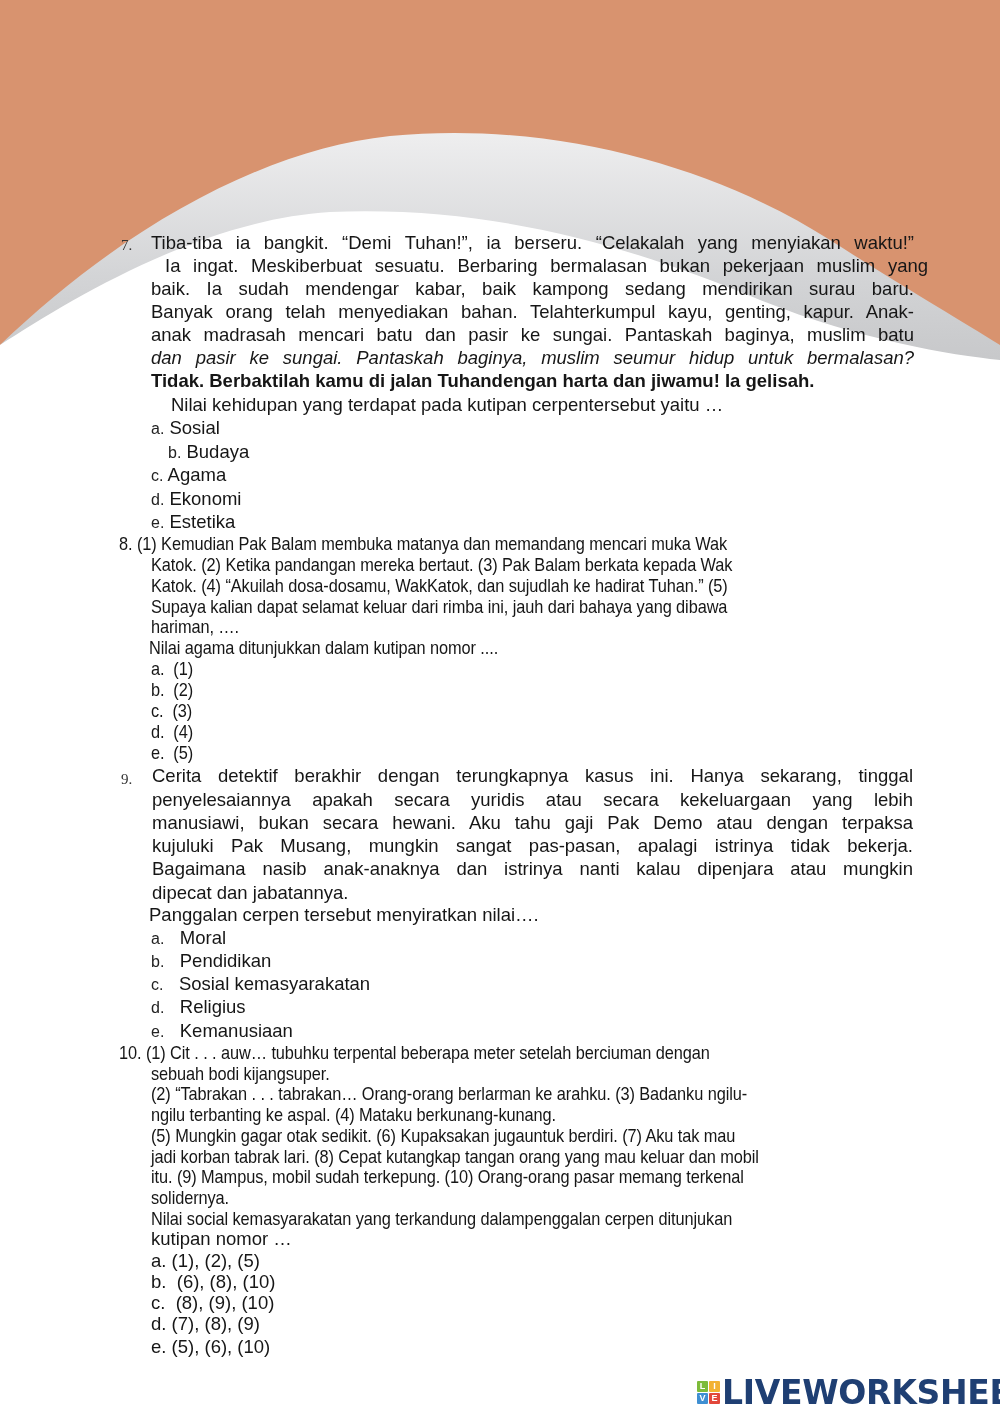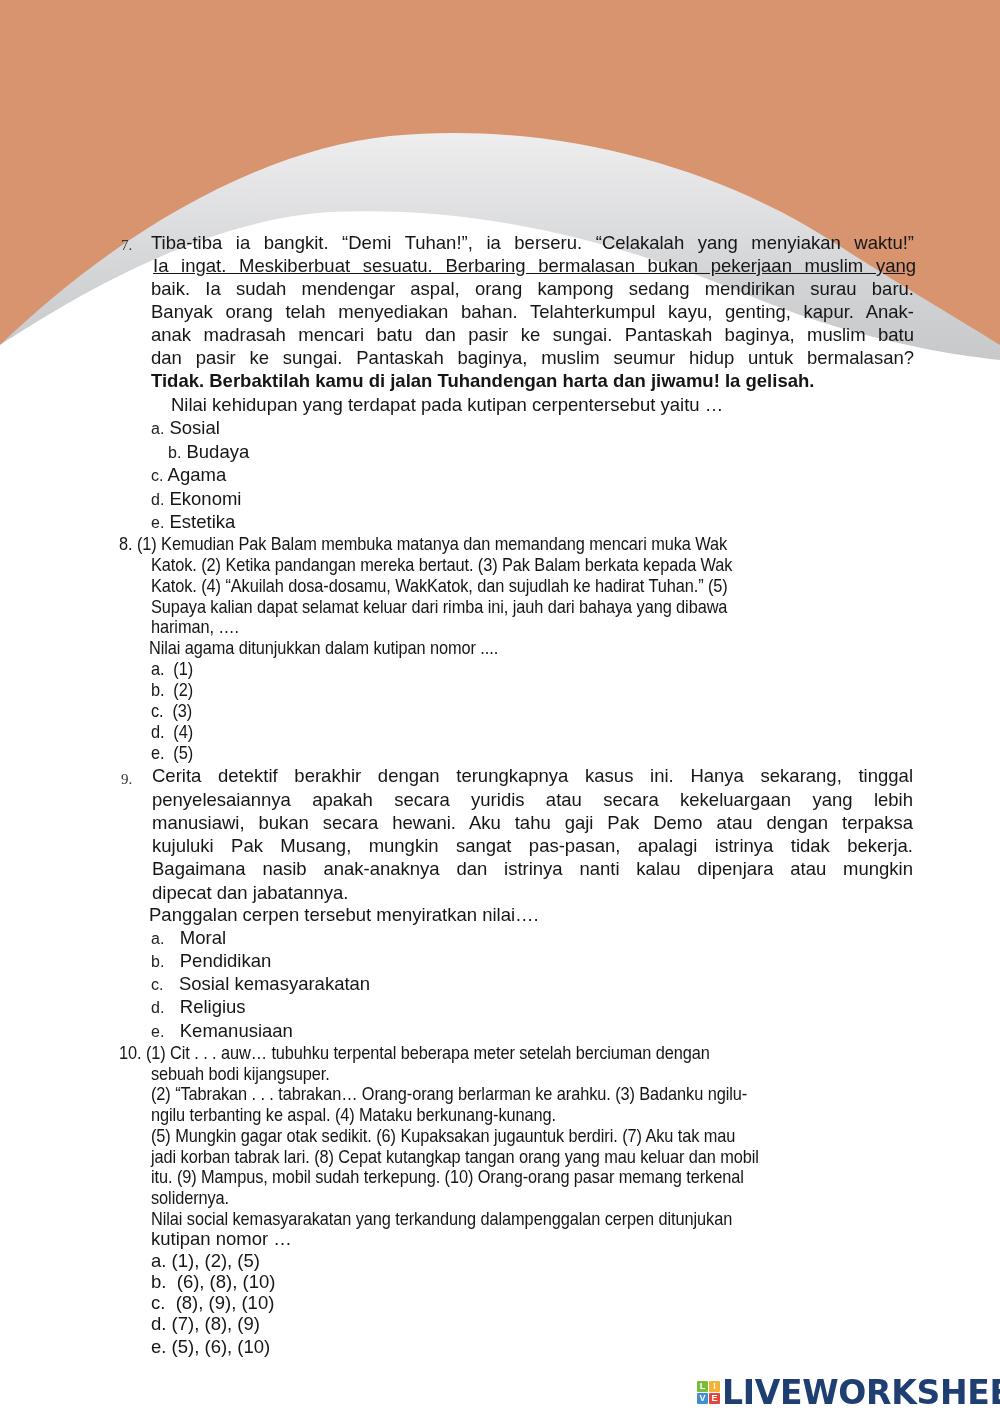--- a/index.html
+++ b/index.html
@@ -41,25 +41,25 @@
   <path d="M0,345 C120,230 260,150 390,136 C560,120 720,170 830,240 C900,285 960,320 1000,345 L1000,420 L0,420 Z" fill="url(#grayGrad)"></path>
   <path d="M0,345 C70,300 200,220 330,212 C500,205 640,250 760,300 C860,340 950,355 1000,360 L1000,420 L0,420 Z" fill="#ffffff"></path>
   <path d="M0,395 L0,420 L1000,420 L1000,395 Z" fill="#ffffff"></path>
 </svg>
 
 <main class="page-content">
 
   <section class="q">
     <span class="line num-serif" style="left:121px; top:234px;">7.</span>
     <div class="line justify" style="left:151px; top:232px; width:763px;">Tiba-tiba ia bangkit. “Demi Tuhan!”, ia berseru. “Celakalah yang menyiakan waktu!”</div>
-    <div class="line justify" style="left:153px; top:255px; width:763px;text-decoration:underline;">Ia ingat. Meskiberbuat sesuatu. Berbaring bermalasan bukan pekerjaan muslim yang</div>
-    <div class="line justify" style="left:151px; top:278px; width:763px;">baik. Ia sudah mendengar aspal, orang kampong sedang mendirikan surau baru.</div>
+    <div class="line justify" style="left:165px; top:255px; width:763px;">Ia ingat. Meskiberbuat sesuatu. Berbaring bermalasan bukan pekerjaan muslim yang</div>
+    <div class="line justify" style="left:151px; top:278px; width:763px;">baik. Ia sudah mendengar kabar, baik kampong sedang mendirikan surau baru.</div>
     <div class="line justify" style="left:151px; top:301px; width:763px;">Banyak orang telah menyediakan bahan. Telahterkumpul kayu, genting, kapur. Anak-</div>
     <div class="line justify" style="left:151px; top:324px; width:763px;">anak madrasah mencari batu dan pasir ke sungai. Pantaskah baginya, muslim batu</div>
-    <div class="line justify" style="left:151px; top:347px; width:763px;">dan pasir ke sungai. Pantaskah baginya, muslim seumur hidup untuk bermalasan?</div>
+    <div class="line justify" style="left:151px; top:347px; width:763px;font-style:italic;">dan pasir ke sungai. Pantaskah baginya, muslim seumur hidup untuk bermalasan?</div>
     <div class="line" style="left:151px; top:370px;font-weight:bold;">Tidak. Berbaktilah kamu di jalan Tuhandengan harta dan jiwamu! Ia gelisah.</div>
     <div class="line" style="left:151px; top:394px;margin-left:20px;">Nilai kehidupan yang terdapat pada kutipan cerpentersebut yaitu …</div>
 
     <div class="line" style="left:151px; top:417px;"><span class="opt-letter">a.</span> <span>Sosial</span></div>
     <div class="line" style="left:168px; top:441px;"><span class="opt-letter">b.</span> <span>Budaya</span></div>
     <div class="line" style="left:151px; top:464px;"><span class="opt-letter">c.</span> <span>Agama</span></div>
     <div class="line" style="left:151px; top:488px;"><span class="opt-letter">d.</span> <span>Ekonomi</span></div>
     <div class="line" style="left:151px; top:511px;"><span class="opt-letter">e.</span> <span>Estetika</span></div>
   </section>
 

